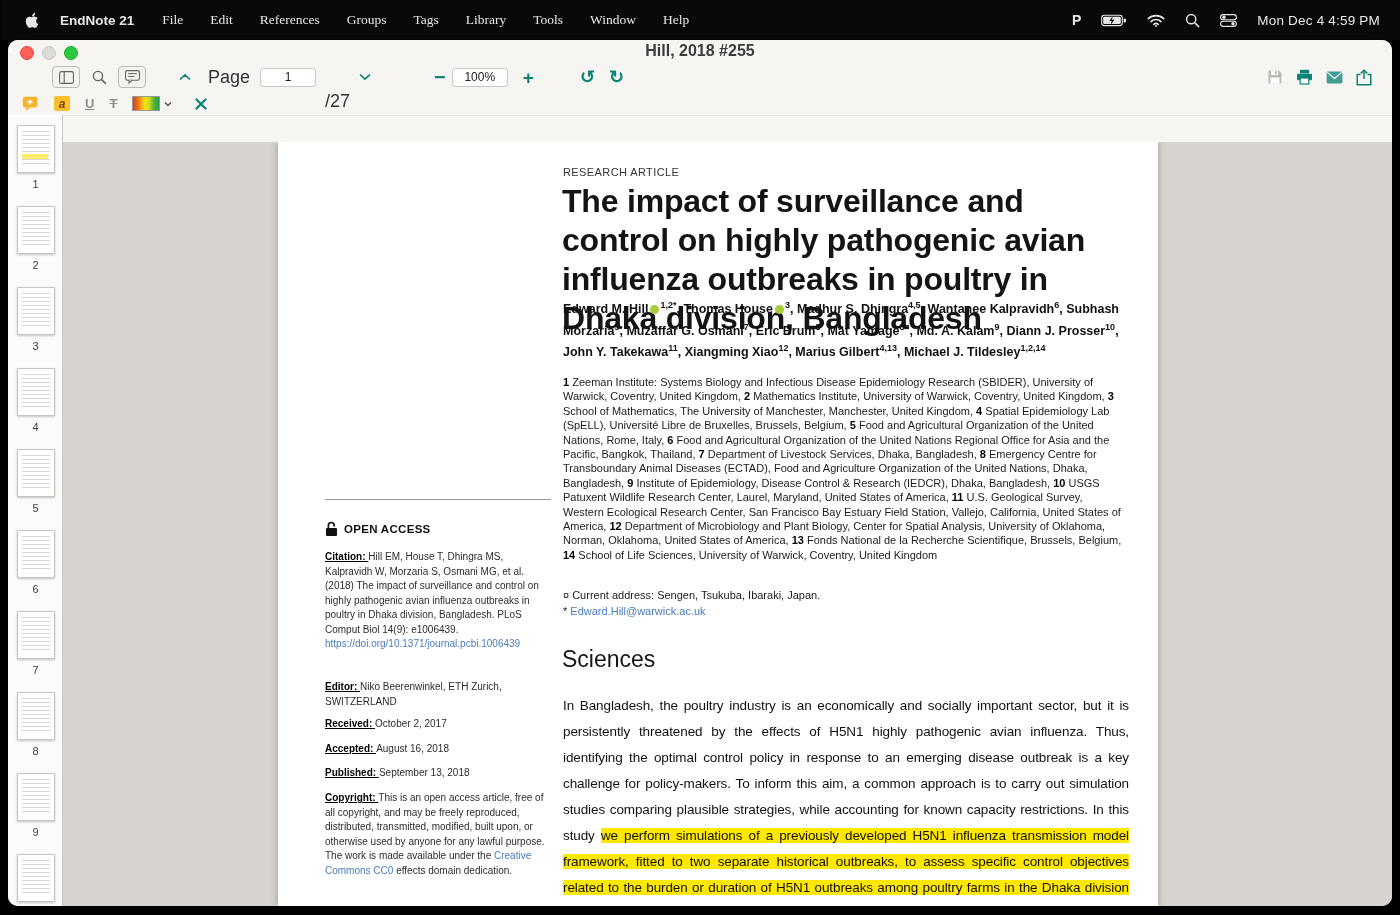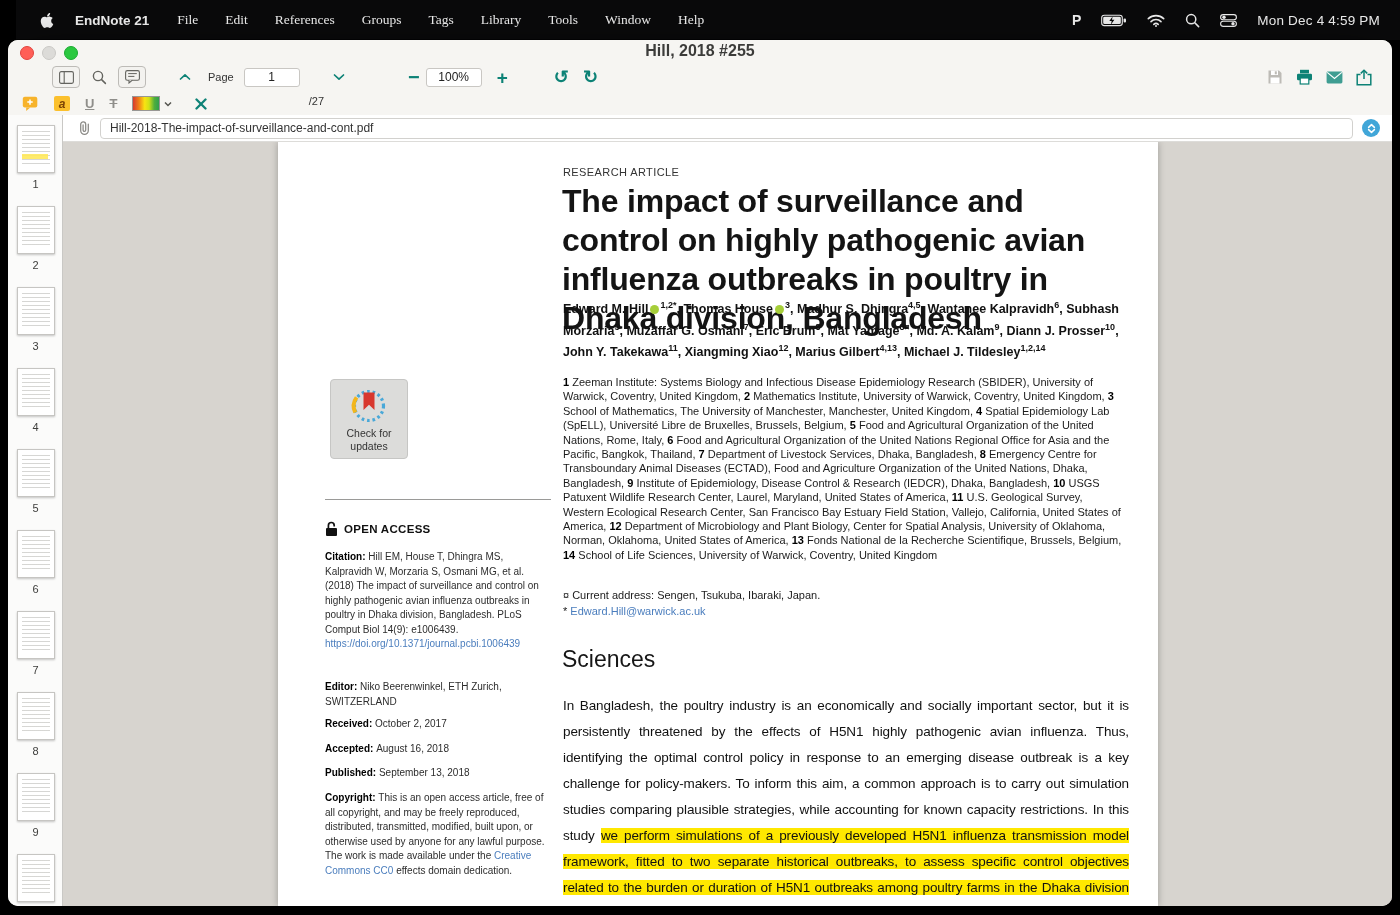--- a/index.html
+++ b/index.html
@@ -1,19 +1,19 @@
 <!DOCTYPE html>
 <html><head>
 <meta charset="utf-8">
 <style>
   html,body{margin:0;padding:0;background:#000;}
   #screen{position:relative;width:1400px;height:915px;background:#000;font-family:"Liberation Sans",sans-serif;overflow:hidden;-webkit-font-smoothing:antialiased;}
 
   
-  .menubar{position:absolute;top:0;left:16px;right:0;height:40px;background:#0a0a0b;display:flex;align-items:center;color:#f2f2f2;padding:0 16px;box-sizing:border-box;}
+  .menubar{position:absolute;top:0;left:1px;right:0;height:40px;background:#0a0a0b;display:flex;align-items:center;color:#f2f2f2;padding:0 16px;box-sizing:border-box;}
   .apple{width:15px;height:18px;margin:0 20px 0 8px;display:flex;align-items:center;}
   .appname{font-weight:bold;font-size:13.5px;margin-right:28px;}
   .mb-menus{display:flex;gap:27px;font-size:13.5px;font-family:Liberation Serif, serif;}
   .mb-item{cursor:default;}
   .mb-right{margin-left:auto;display:flex;align-items:center;gap:20px;}
   .status-letter{font-weight:bold;font-size:14px;}
   .clock{font-size:13.5px;font-weight:500;letter-spacing:.2px;margin-right:4px;}
 
   
   .window{position:absolute;left:8px;top:40px;width:1384px;height:866px;background:#f6f5f2;border-radius:10px;overflow:hidden;box-shadow:0 0 0 1px rgba(0,0,0,.65),0 22px 60px rgba(0,0,0,.6);}
@@ -22,21 +22,21 @@
   .dot{width:12px;height:12px;border-radius:50%;}
   .dot.red{background:#ff5f57;border:.5px solid #e0443e;}
   .dot.gray{background:#dcdbd8;border:.5px solid #c9c8c5;}
   .dot.green{background:#2bc840;border:.5px solid #1daa32;}
   .win-title{font-size:16px;font-weight:bold;color:#3c3c3a;}
 
   
   .toolbar1{position:relative;height:30px;display:flex;align-items:center;padding-left:44px;background:#f6f5f2;}
   .tool-btn{width:28px;height:22px;border:1px solid #bdbbb7;border-radius:4px;display:flex;align-items:center;justify-content:center;background:#f3f2ef;box-sizing:border-box;}
   .tool-plain{width:26px;height:22px;display:flex;align-items:center;justify-content:center;}
-  .tb-text{font-size:11px;color:#333;}
+  .tb-text{font-size:18px;color:#333;}
   .tb-input{width:56px;height:19px;border:1px solid #c9c7c3;border-radius:3px;background:#fff;text-align:center;font-size:12px;color:#222;font-family:"Liberation Sans",sans-serif;box-sizing:border-box;padding:0;}
   .undo-glyph{font-size:18px;font-weight:bold;color:#0d8276;line-height:1;}
   .tb-right{position:absolute;right:20px;top:0;height:30px;display:flex;align-items:center;gap:13px;}
 
   
   .toolbar2{height:23px;display:flex;align-items:center;padding-left:14px;gap:15px;background:#f6f5f2;border-bottom:1px solid #e4e3e0;}
   .hl-a{width:16px;height:15px;background:#fbc02d;border-radius:2px;color:#7a4205;font-weight:bold;font-size:12px;font-style:italic;display:flex;align-items:center;justify-content:center;line-height:1;}
   .u-tool{color:#8f8e8a;font-size:13px;font-weight:bold;text-decoration:underline;}
   .t-tool{color:#8f8e8a;font-size:13px;font-weight:bold;text-decoration:line-through;}
   .swatch-group{display:flex;align-items:center;gap:4px;}
@@ -75,21 +75,21 @@
   .abstract .hl{background:#ffe800;}
 
   
   .badge{position:absolute;left:52px;top:237px;width:78px;height:80px;background:#dcdcda;border:1px solid #c6c6c4;border-radius:4px;text-align:center;box-sizing:border-box;cursor:pointer;}
   .badge svg{margin-top:5px;}
   .badge-txt{font-size:10.5px;color:#333;line-height:12.5px;}
   .mhr{position:absolute;left:47px;top:357px;width:226px;border-top:1px solid #9a9a98;}
   .oa-row{position:absolute;left:47px;top:379px;display:flex;align-items:center;gap:6px;}
   .oa-txt{font-size:11.5px;font-weight:bold;letter-spacing:.3px;color:#111;}
   .mblock{position:absolute;left:47px;width:228px;font-size:10px;line-height:14.5px;color:#2d2d2d;}
-  .mblock b{color:#000;}
+  .mblock b{color:#000;text-decoration:underline;}
   .m-citation{top:408px;}
   .m-editor{top:538px;}
   .m-received{top:575px;}
   .m-accepted{top:600px;}
   .m-published{top:624px;}
   .m-copyright{top:649px;}
 
   svg{display:block;}
 </style>
 </head>
@@ -318,49 +318,24 @@
             <div class="thumb-num">9</div>
           </div>
           <div class="thumb-wrap">
             <div class="thumb">
               <div class="thumb-lines"></div>
             </div>
           </div>
         </div>
     </div>
 
-    <div class="filebar">
-      <span>
-        <svg width="14" height="16" viewBox="0 0 14 16">
-            <path d="M11.3 4.2 L11.3 10.6 a3.8 3.8 0 0 1 -7.6 0 L3.7 4.4 a2.5 2.5 0 0 1 5 0 L8.7 10 a1.3 1.3 0 0 1 -2.6 0 L6.1 5" fill="none" stroke="#8c8b87" stroke-width="1.3" stroke-linecap="round"></path>
-          </svg>
-      </span>
-      <span class="file-field">
-        <span>Hill-2018-The-impact-of-surveillance-and-cont.pdf</span>
-      </span>
-      <span class="stepper">
-        <svg width="13" height="13" viewBox="0 0 13 13">
-            <polyline points="3.6,5.4 6.5,2.6 9.4,5.4" fill="none" stroke="#fff" stroke-width="1.5" stroke-linecap="round" stroke-linejoin="round"></polyline>
-            <polyline points="3.6,7.6 6.5,10.4 9.4,7.6" fill="none" stroke="#fff" stroke-width="1.5" stroke-linecap="round" stroke-linejoin="round"></polyline>
-          </svg>
-      </span>
-    </div>
 
     <div class="viewport">
       <div class="page">
 
-        <div class="badge">
-          <svg width="42" height="42" viewBox="0 0 42 42" style="margin:5px auto 0;">
-            <circle cx="21" cy="21" r="14.5" fill="none" stroke="#49a8d8" stroke-width="3.2" stroke-dasharray="2.6 2.9"></circle>
-            <path d="M7.2 27.5 A15 15 0 0 1 8.6 12.3" fill="none" stroke="#f3b61b" stroke-width="4"></path>
-            <path d="M15.5 7.5 h11 v17.5 l-5.5 -5.2 l-5.5 5.2 z" fill="#d8382e"></path>
-          </svg>
-          <div class="badge-txt">Check for</div>
-          <div class="badge-txt">updates</div>
-        </div>
 
         <div class="mhr"></div>
 
         <div class="oa-row">
           <svg width="13" height="16" viewBox="0 0 13 16">
               <rect x="1" y="7" width="11" height="8" rx="1" fill="#111"></rect>
               <path d="M3.4 7 V4.4 a2.9 2.9 0 0 1 5.8 0 V5.6" fill="none" stroke="#111" stroke-width="1.7"></path>
             </svg>
           <span class="oa-txt">OPEN ACCESS</span>
         </div>

